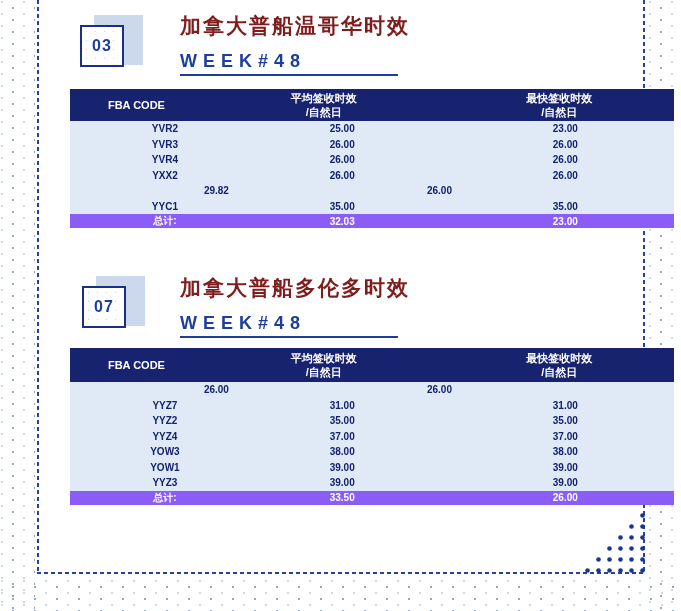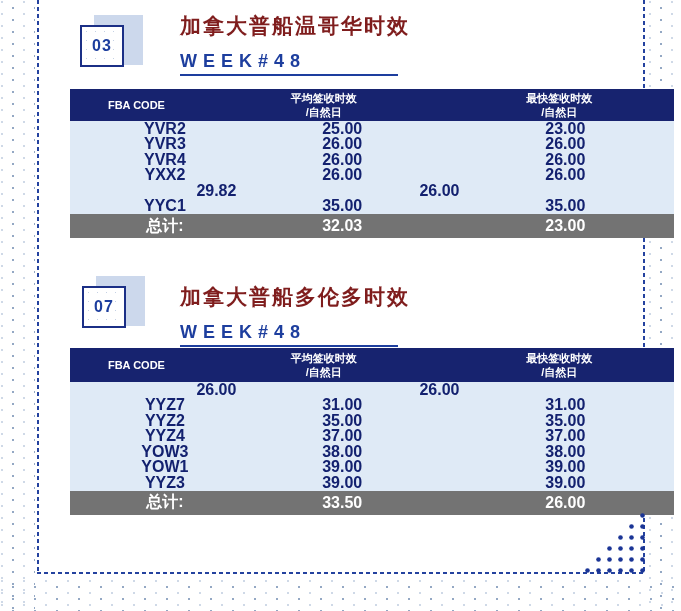--- a/index.html
+++ b/index.html
@@ -35,36 +35,36 @@
   .badge .shadow { position:absolute; left:14px; top:0; width:49px; height:50px; background:#ccd8ec; }
   .badge .box { position:absolute; left:0; top:10px; width:44px; height:42px;
     background:#fff; border:2px solid #1b2f86;
     background-image:radial-gradient(circle,#c5d1e4 0.8px,transparent 1px);
     background-size:9px 9px;
     display:flex; align-items:center; justify-content:center; }
   .badge .num { font-size:16px; font-weight:bold; color:#1d3e9e; letter-spacing:1px; }
 
   
   .titleblock { position:absolute; left:141px; }
-  .tb-1 { top:13px; } .tb-2 { top:284px; }
+  .tb-1 { top:13px; } .tb-2 { top:275px; }
   .title { font-size:21px; font-weight:bold; color:#7f1d1d; letter-spacing:2px; line-height:26px; white-space:nowrap; }
   .week  { font-size:18px; font-weight:bold; color:#1d3e9e; letter-spacing:6px; line-height:20px; margin-top:12px; }
   .underline { width:218px; height:2px; background:#1d3e9e; margin-top:3px; }
 
   
   .table { position:absolute; left:8px; width:604px;margin-left:23px; }
   .table-1 { top:89px; } .table-2 { top:348px; }
   .c  { display:flex; align-items:center; justify-content:center; height:100%; }
   .c1 { width:22%; } .c2 { width:40%; } .c3 { width:38%; }
   .thead { display:flex; background:#17236f; color:#fff; }
   .th-1 { height:32px; } .th-2 { height:34px; }
   .thead .c { flex-direction:column; font-size:11px; font-weight:bold; line-height:14px; }
   .trow { display:flex; background:#dfeaf6; height:15.5px;
-    color:#13216f; font-size:16px; font-weight:bold;padding-left:32px; }
-  .trow.total { background:#737373; color:#ffffff; height:24px; }
+    color:#13216f; font-size:10px; font-weight:bold;padding-left:32px; }
+  .trow.total { background:#8b5cf6; color:#ffffff; height:14px; }
 
   
   .triangle { position:absolute; left:546px; top:513px; }
 </style>
 </head>
 <body>
 
 <div class="page">
 
   <div class="dots dots-left"></div>

